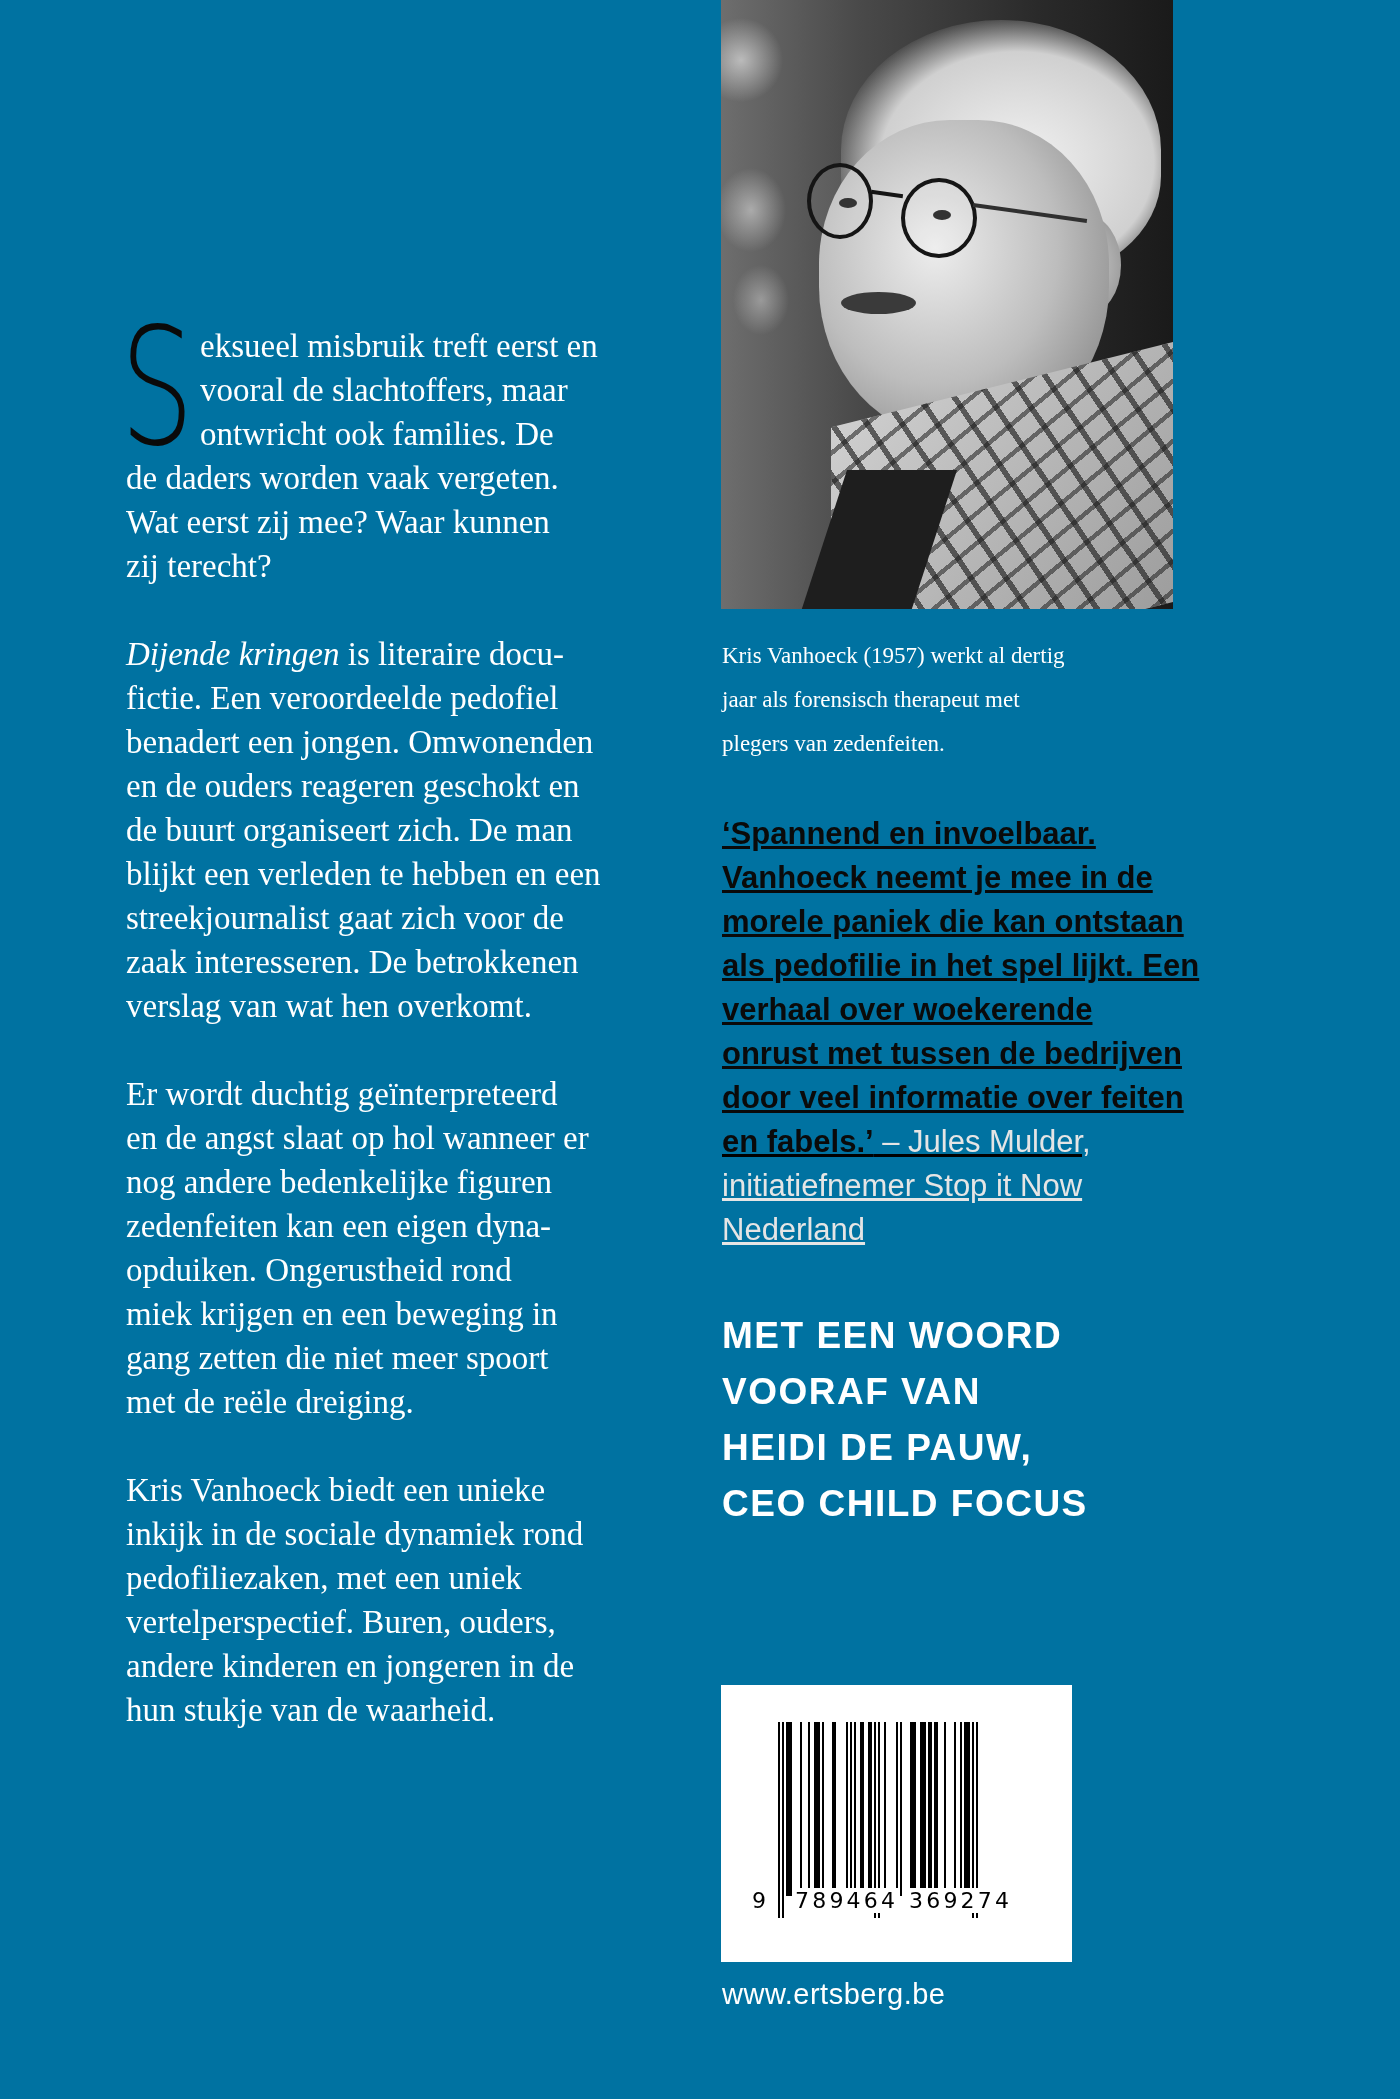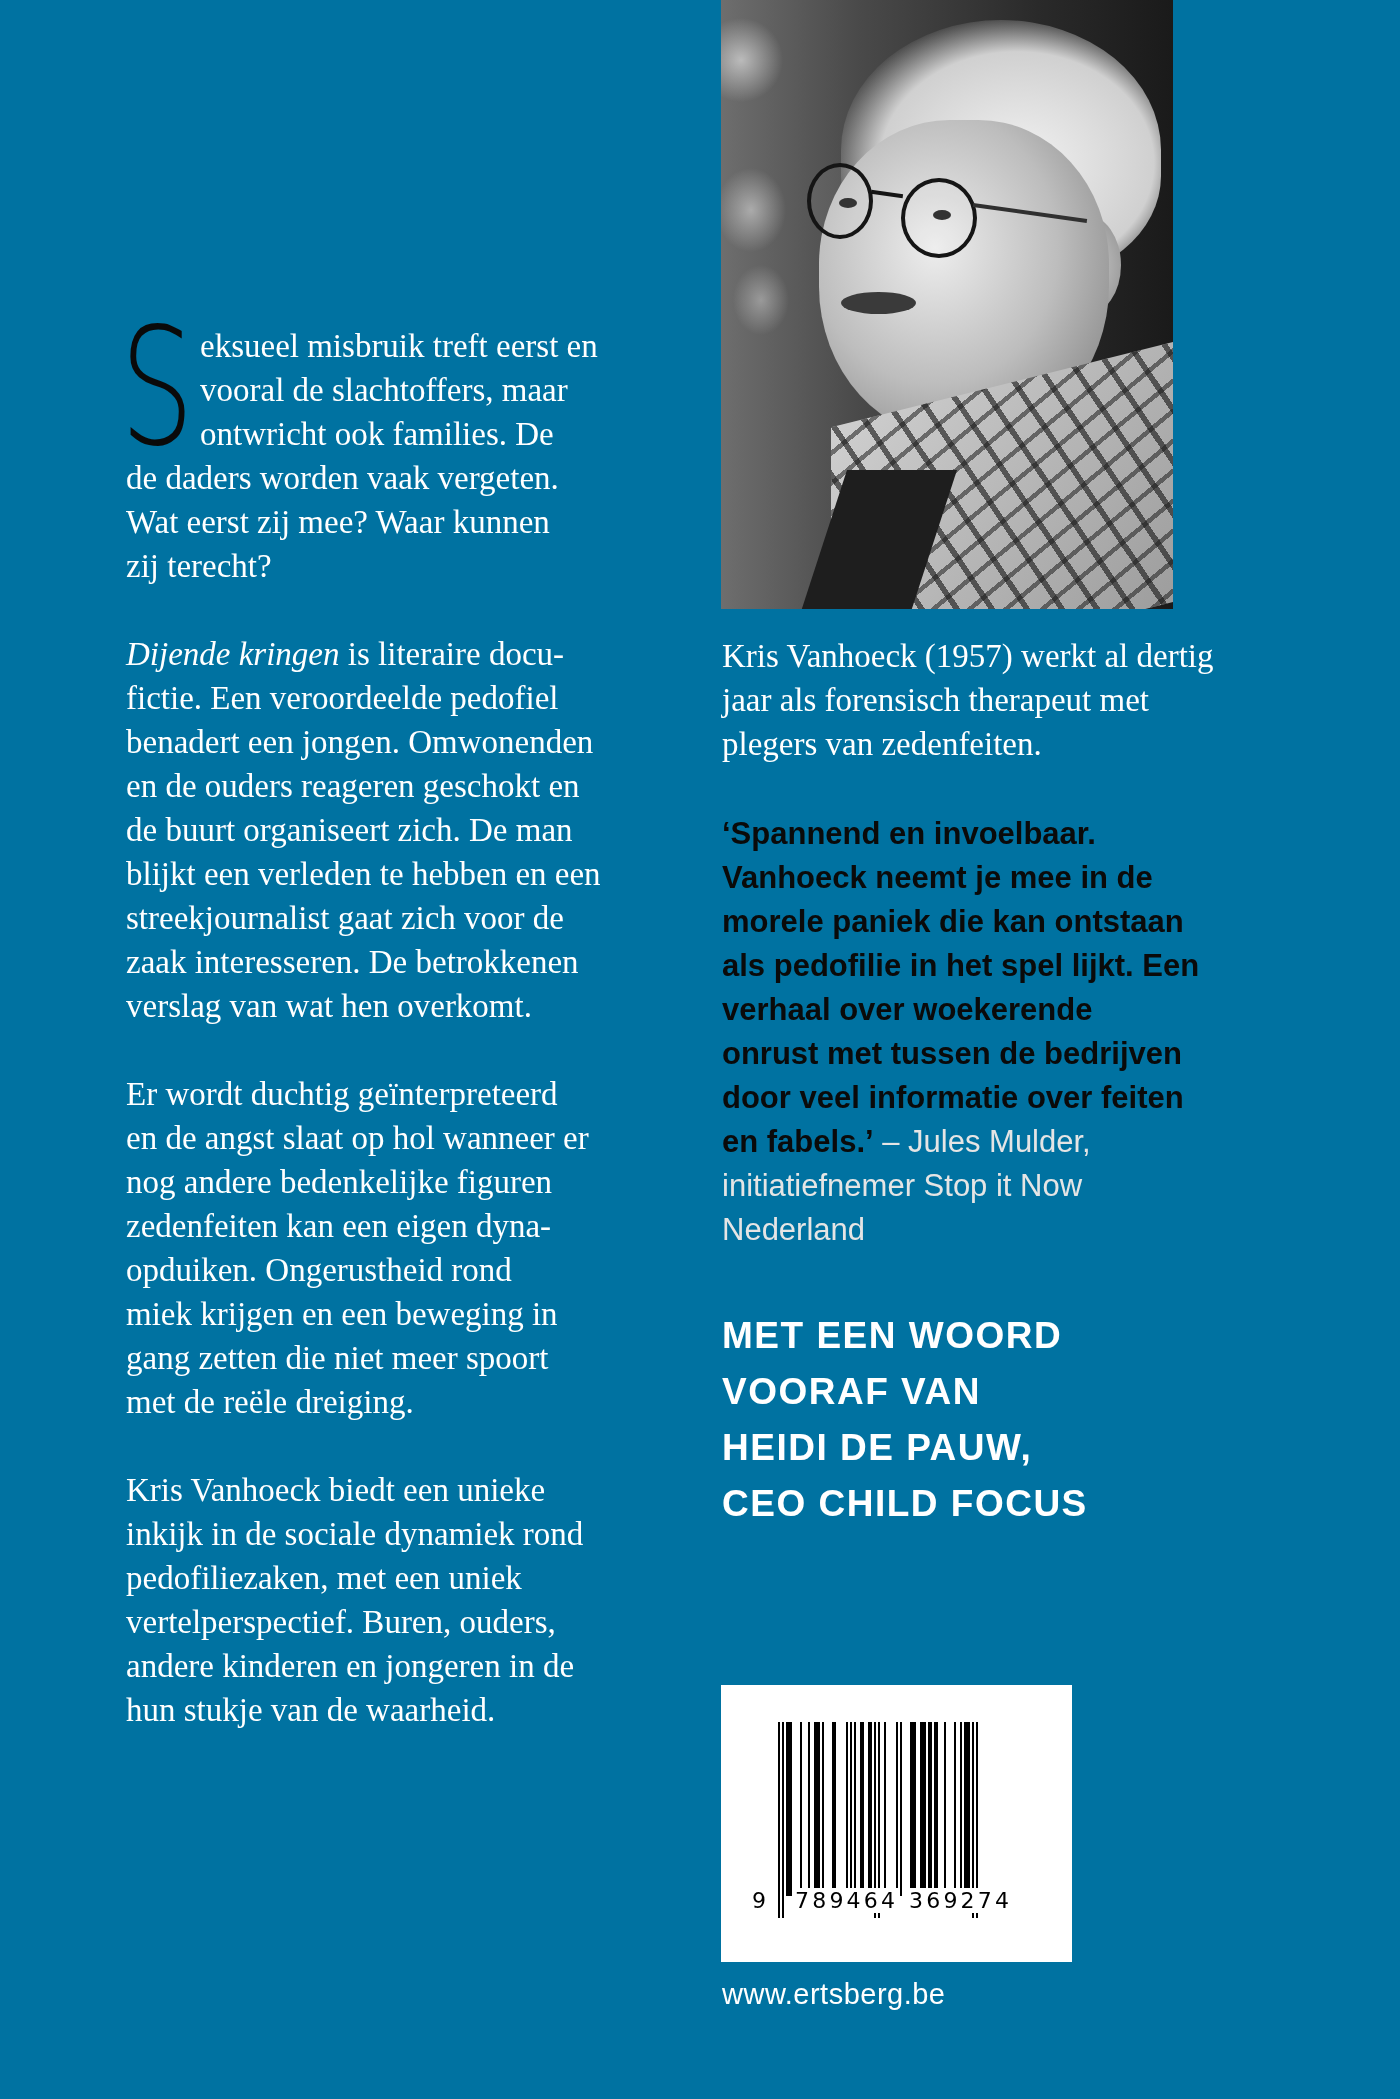--- a/index.html
+++ b/index.html
@@ -70,30 +70,30 @@
       linear-gradient(135deg, #cfcfcf, #9a9a9a);
   }
   .photo .collar {
     position: absolute; left: 100px; top: 470px; width: 110px; height: 160px;
     background: #1e1e1e; transform: skewX(-18deg);
   }
 
   .bio {
     position: absolute; left: 722px; top: 634px; width: 620px;
     color: #ffffff; font-family: "Liberation Serif", "DejaVu Serif", serif;
-    font-size: 33px; line-height: 44px;
+    font-size: 23px; line-height: 44px;
   }
   .quote {
     position: absolute; left: 722px; top: 812px; width: 640px;
     font-family: "Liberation Sans", "DejaVu Sans", sans-serif;
     font-size: 31px; line-height: 44px;
   }
   .quote .bold { color: #0a0a0a; font-weight: bold; }
   .quote .attr { color: #e5e5e5; font-weight: normal; }
-  .quote .line { height: 44px; }
+  .quote .line { height: 44px; text-decoration: underline; }
 
   .preface {
     position: absolute; left: 722px; top: 1308px; width: 640px;
     color: #ffffff; font-family: "Liberation Sans", "DejaVu Sans", sans-serif;
     font-weight: bold; font-size: 37px; line-height: 56px; letter-spacing: 1.5px;
   }
   .preface .line { height: 56px; }
 
   .barcode-box {
     position: absolute; left: 721px; top: 1685px; width: 351px; height: 277px;

